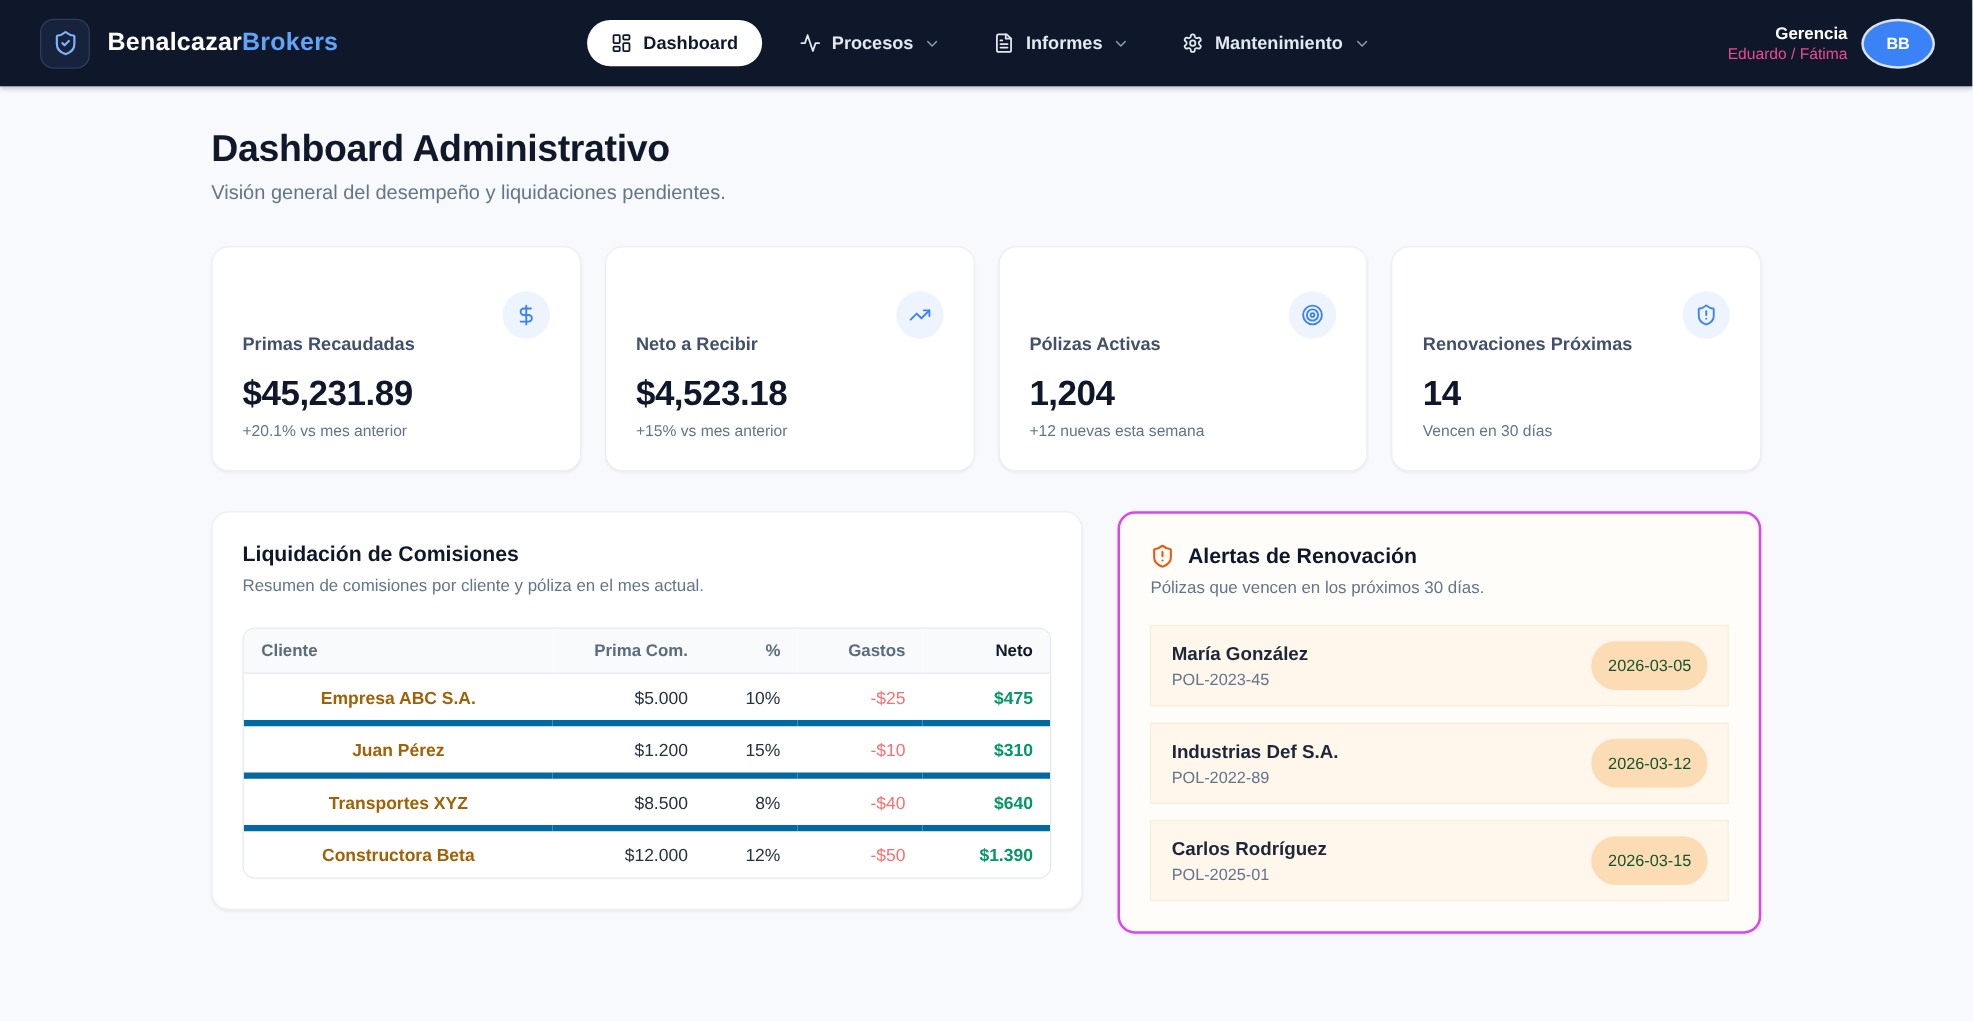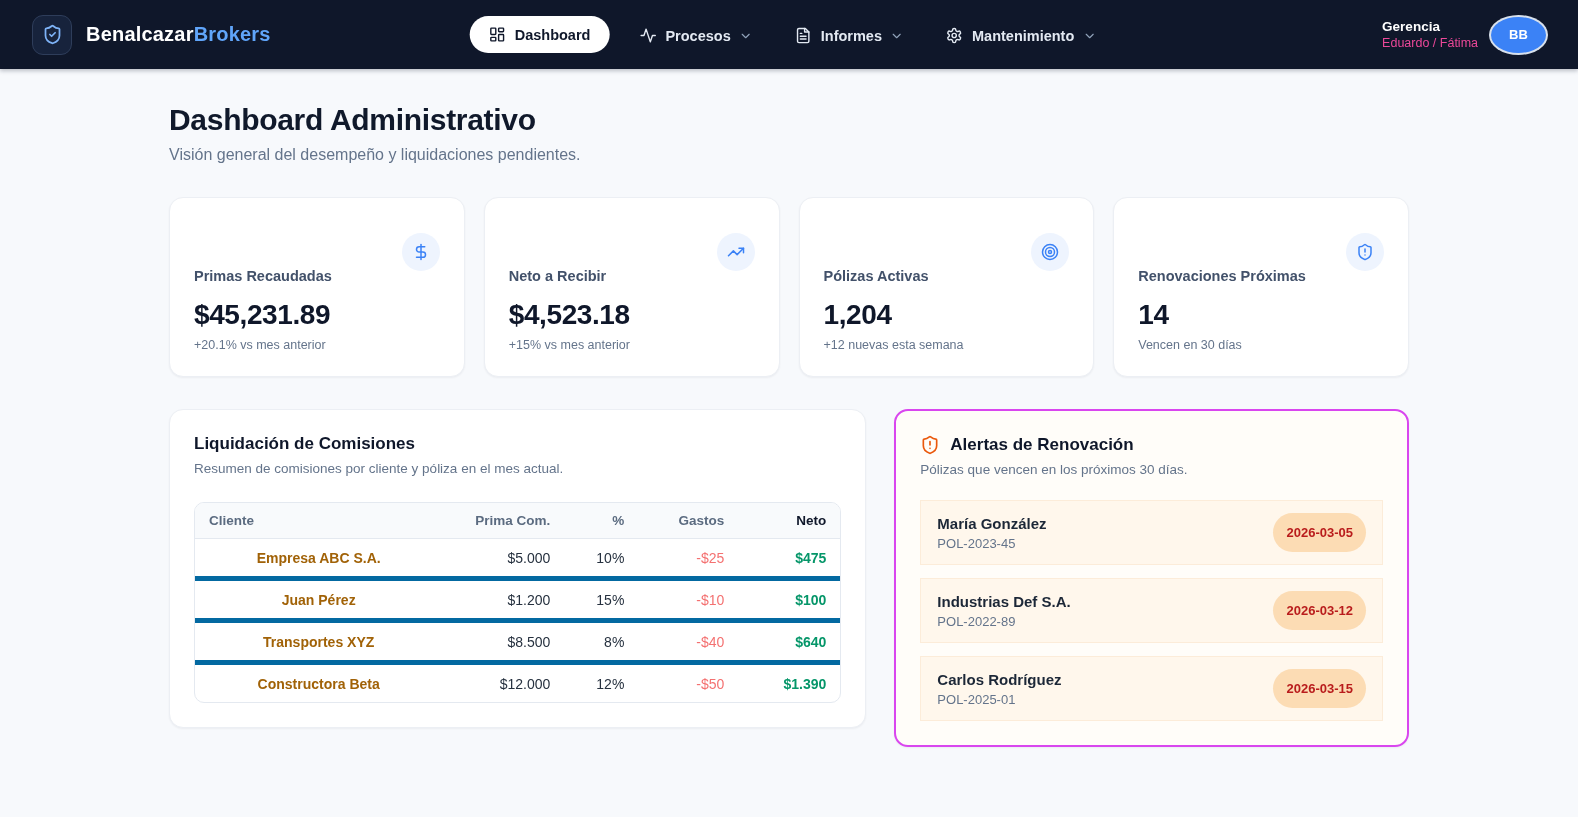--- a/index.html
+++ b/index.html
@@ -17,32 +17,32 @@
   .brand-logo {
     width:40px; height:40px; border-radius:11px; background:#17233c;
     border:1px solid #2e3d5a; display:flex; align-items:center; justify-content:center;
     color:#7eb3f7;
   }
   .brand-name { font-size:20px; font-weight:800; color:#ffffff; letter-spacing:.2px; }
   .brand-name .accent { color:#60a5fa; }
 
   .nav-menu {
     position:absolute; left:50%; transform:translateX(-50%);
-    display:flex; align-items:flex-end; gap:18px;
+    display:flex; align-items:center; gap:18px;
   }
   .nav-item {
     display:flex; align-items:center; gap:9px; color:#e3e9f2;
     font-size:14.5px; font-weight:600; padding:9px 12px; border-radius:999px;
     cursor:pointer; background:transparent; border:none; white-space:nowrap;
   }
   .nav-item.active { background:#ffffff; color:#0f172a; padding:10px 19px; }
   .nav-item .chev { color:#8ea0b8; margin-left:-1px; }
 
   .user-area { display:flex; align-items:center; gap:13px; cursor:pointer; }
-  .user-text { }
+  .user-text { text-align:right; }
   .user-role { font-size:13.5px; font-weight:700; color:#ffffff; }
   .user-names { font-size:12.5px; color:#ec4899; margin-top:2px; }
   .avatar {
     width:55px; height:36px; border-radius:50%; background:#3b82f6;
     color:#ffffff; font-size:13px; font-weight:700;
     display:flex; align-items:center; justify-content:center;
     box-shadow:0 0 0 2px #d8e1ec;
   }
 
   
@@ -98,21 +98,21 @@
   .alerts-head { display:flex; align-items:center; gap:10px; }
   .alerts-head .shield { color:#ea580c; }
   .alerts-list { margin-top:23px; display:flex; flex-direction:column; gap:13px; }
   .alert-item {
     background:#fff7ec; border:1px solid #fcecd9; border-radius:0;
     padding:12px 16px; display:flex; align-items:center; justify-content:space-between;
   }
   .alert-name { font-size:15px; font-weight:700; color:#1c2737; }
   .alert-policy { font-size:13px; color:#64748b; margin-top:4px; }
   .alert-date {
-    background:#fcdcb4; color:#b91c1c; font-size:13px; font-weight:700;
+    background:#fcdcb4; color:#14532d; font-size:13px; font-weight:400;
     padding:12px 13px; border-radius:999px; white-space:nowrap;
   }
 </style>
 </head>
 <body>
 
 <nav class="navbar">
   <div class="brand">
     <span class="brand-logo">
       <svg width="21" height="21" viewBox="0 0 24 24" fill="none" stroke="currentColor" stroke-width="2" stroke-linecap="round" stroke-linejoin="round">
@@ -281,21 +281,21 @@
               <td>$5.000</td>
               <td>10%</td>
               <td class="gastos">-$25</td>
               <td class="neto">$475</td>
             </tr>
             <tr>
               <td class="cliente">Juan Pérez</td>
               <td>$1.200</td>
               <td>15%</td>
               <td class="gastos">-$10</td>
-              <td class="neto">$100</td>
+              <td class="neto">$310</td>
             </tr>
             <tr>
               <td class="cliente">Transportes XYZ</td>
               <td>$8.500</td>
               <td>8%</td>
               <td class="gastos">-$40</td>
               <td class="neto">$640</td>
             </tr>
             <tr>
               <td class="cliente">Constructora Beta</td>

